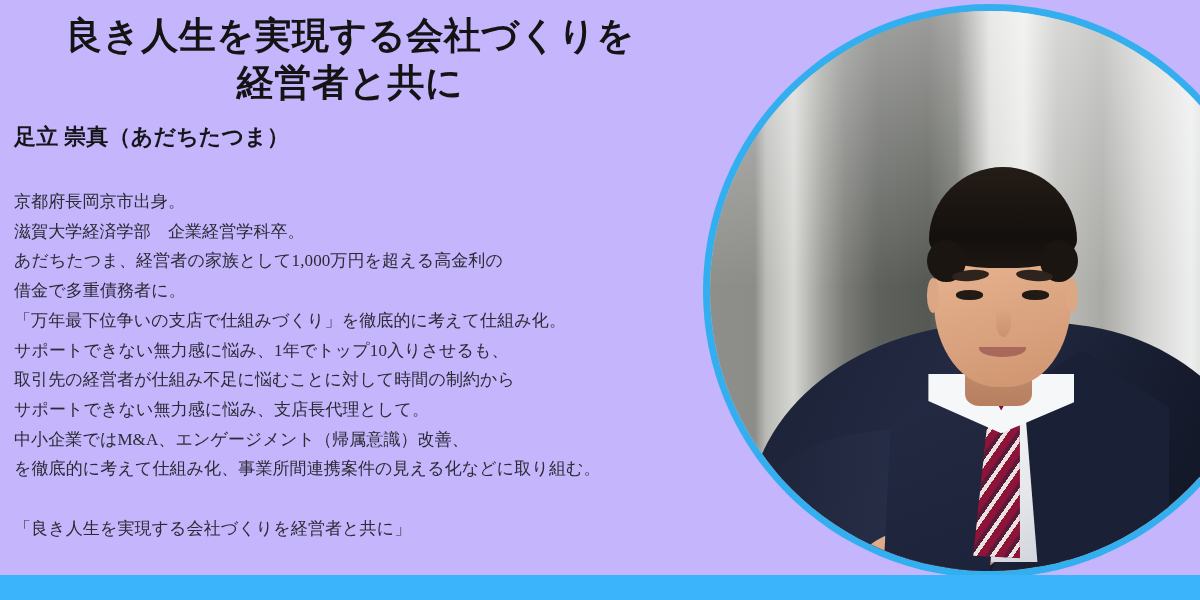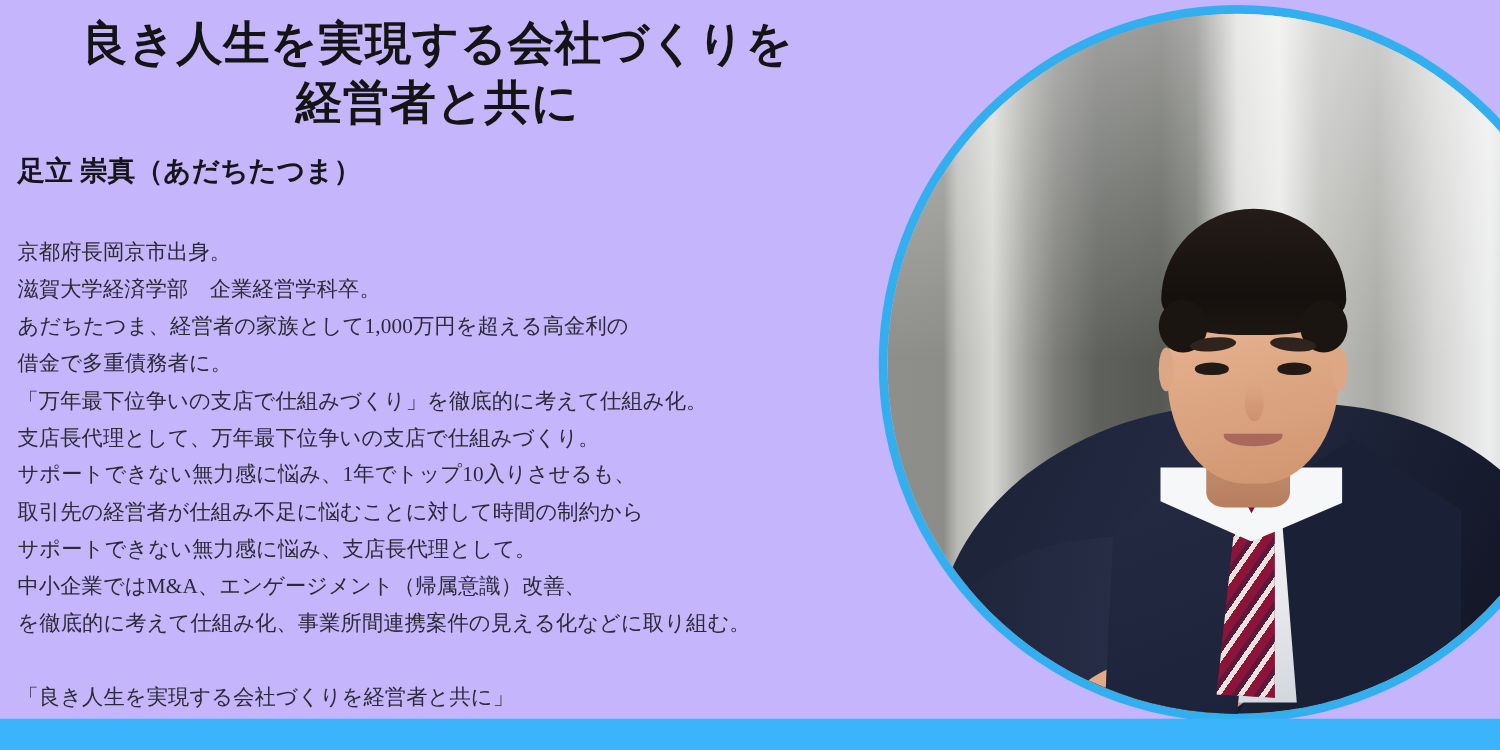--- a/index.html
+++ b/index.html
@@ -382,21 +382,20 @@
 経営者と共に</div>
 
     <div class="person-name">足立 崇真（あだちたつま）</div>
 
     <div class="bio">
       <span class="bio-line">京都府長岡京市出身。</span>
       <span class="bio-line">滋賀大学経済学部　企業経営学科卒。</span>
       <span class="bio-line">あだちたつま、経営者の家族として1,000万円を超える高金利の</span>
       <span class="bio-line">借金で多重債務者に。</span>
       <span class="bio-line">「万年最下位争いの支店で仕組みづくり」を徹底的に考えて仕組み化。</span>
-      <span class="bio-line">支店長代理として、万年最下位争いの支店で仕組みづくり。</span>
       <span class="bio-line">サポートできない無力感に悩み、1年でトップ10入りさせるも、</span>
       <span class="bio-line">取引先の経営者が仕組み不足に悩むことに対して時間の制約から</span>
       <span class="bio-line">サポートできない無力感に悩み、支店長代理として。</span>
       <span class="bio-line">中小企業ではM&amp;A、エンゲージメント（帰属意識）改善、</span>
       <span class="bio-line">を徹底的に考えて仕組み化、事業所間連携案件の見える化などに取り組む。</span>
       <span class="bio-spacer"></span>
       <span class="bio-line">「良き人生を実現する会社づくりを経営者と共に」</span>
     </div>
 
   </div>

